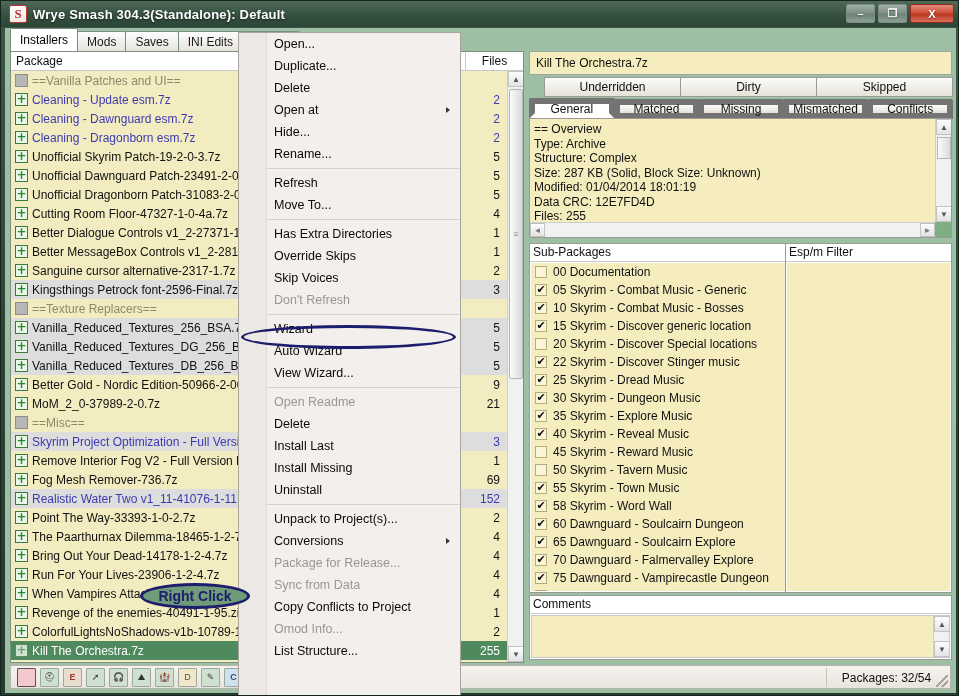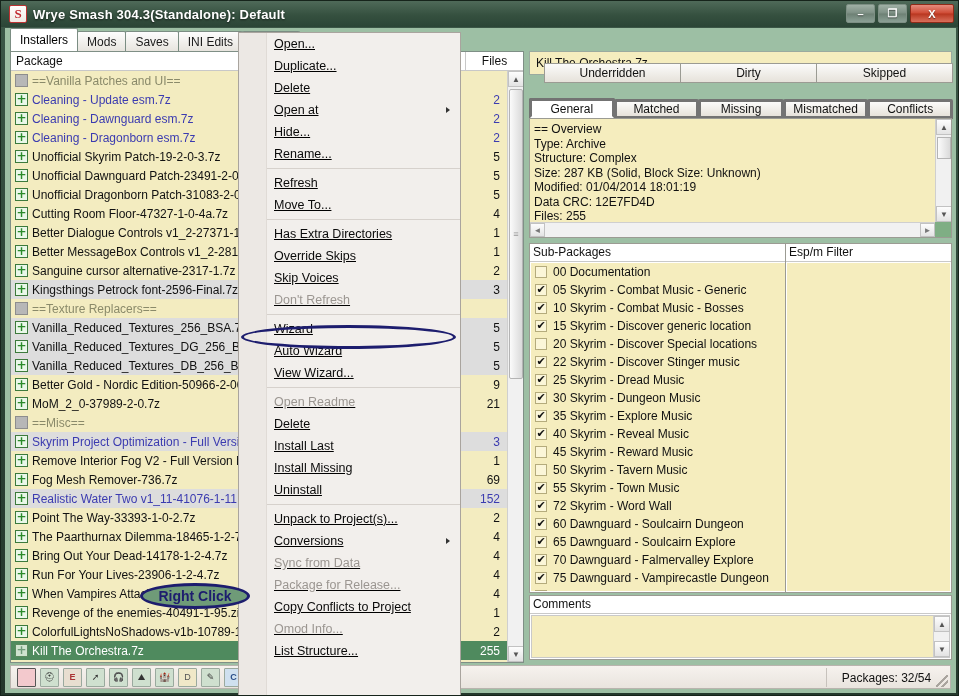--- a/index.html
+++ b/index.html
@@ -151,38 +151,38 @@
   
   #right-panel {
     position: absolute; left: 524px; top: 23px; width: 423px; height: 612px;
   }
   #pkg-title {
     position: absolute; left: 0; top: 0; width: 423px; height: 24px;
     background: #f5edbe; border: 1px solid #9aaa9f;
     font-size: 12px; color: #111; padding: 4px 6px;
   }
   #upper-tabs {
-    position: absolute; left: 0; top: 12px; width: 423px; height: 21px;
+    position: absolute; left: 0; top: 26px; width: 423px; height: 21px;
     display: flex;
     padding-left: 15px;
   }
   .ubtn {
     flex: 1; height: 20px;
     border: 1px solid #9b9b93;
     background: linear-gradient(180deg,#fbfbfa 0%,#e6e2da 100%);
     display: flex; align-items: center; justify-content: center;
     font-size: 12px; color: #111; margin-right: -1px;
   }
   #lower-tabs {
     position: absolute; left: 0; top: 47px; width: 423px; height: 21px;
     display: flex; align-items: flex-end;
   }
   .ltab {
     flex: 1; height: 20px;
-    border: 3px solid #737373;
+    border: 6px solid #737373;
     background: linear-gradient(180deg,#fbfbfa 0%,#e6e2da 100%);
     display: flex; align-items: center; justify-content: center;
     font-size: 12px; color: #111; margin-right: -1px;
     border-radius: 2px 2px 0 0;
   }
   .ltab.active {
     background: #ffffff; border-bottom-color: #ffffff; height: 21px;
   }
   #general-box {
     position: absolute; left: 0; top: 67px; width: 423px; height: 120px;
@@ -280,21 +280,21 @@
     position: absolute; right: 2px; bottom: 1px; width: 12px; height: 12px;
     background:
       linear-gradient(135deg,transparent 45%,#a9a49e 45%,#a9a49e 55%,transparent 55%),
       linear-gradient(135deg,transparent 70%,#a9a49e 70%,#a9a49e 80%,transparent 80%);
   }
 
   
   #ctxmenu {
     position: absolute; left: 237px; top: 31px; width: 223px; height: 665px;
     background: #f2efec; border: 1px solid #a9a49e;
-    z-index: 50; overflow: hidden; text-decoration: underline;
+    z-index: 50; overflow: hidden;
   }
   #ctx-gutter {
     position: absolute; left: 0; top: 0; width: 28px; height: 100%;
     background: #ece8e4; border-right: 1px solid #e0dbd6;
   }
   .mi {
     position: relative; height: 22px; margin-left: 28px;
     display: flex; align-items: center;
     font-size: 12.5px; color: #0a0a0a; padding-left: 7px;
     font-family: "Liberation Sans", sans-serif;
@@ -602,21 +602,21 @@
             <div class="srow">
               <div class="scb"></div>
               <div>50 Skyrim - Tavern Music</div>
             </div>
             <div class="srow">
               <div class="scb">✔</div>
               <div>55 Skyrim - Town Music</div>
             </div>
             <div class="srow">
               <div class="scb">✔</div>
-              <div>72 Skyrim - Word Wall</div>
+              <div>58 Skyrim - Word Wall</div>
             </div>
             <div class="srow">
               <div class="scb">✔</div>
               <div>60 Dawnguard - Soulcairn Dungeon</div>
             </div>
             <div class="srow">
               <div class="scb">✔</div>
               <div>65 Dawnguard - Soulcairn Explore</div>
             </div>
             <div class="srow">
@@ -737,24 +737,24 @@
       </div>
       <div class="msep"></div>
       <div class="mi">
         <span>Unpack to Project(s)...</span>
       </div>
       <div class="mi">
         <span>Conversions</span>
         <span class="arrow"></span>
       </div>
       <div class="mi disabled">
+        <span>Package for Release...</span>
+      </div>
+      <div class="mi disabled">
         <span>Sync from Data</span>
-      </div>
-      <div class="mi disabled">
-        <span>Package for Release...</span>
       </div>
       <div class="mi">
         <span>Copy Conflicts to Project</span>
       </div>
       <div class="mi disabled">
         <span>Omod Info...</span>
       </div>
       <div class="mi">
         <span>List Structure...</span>
       </div>

